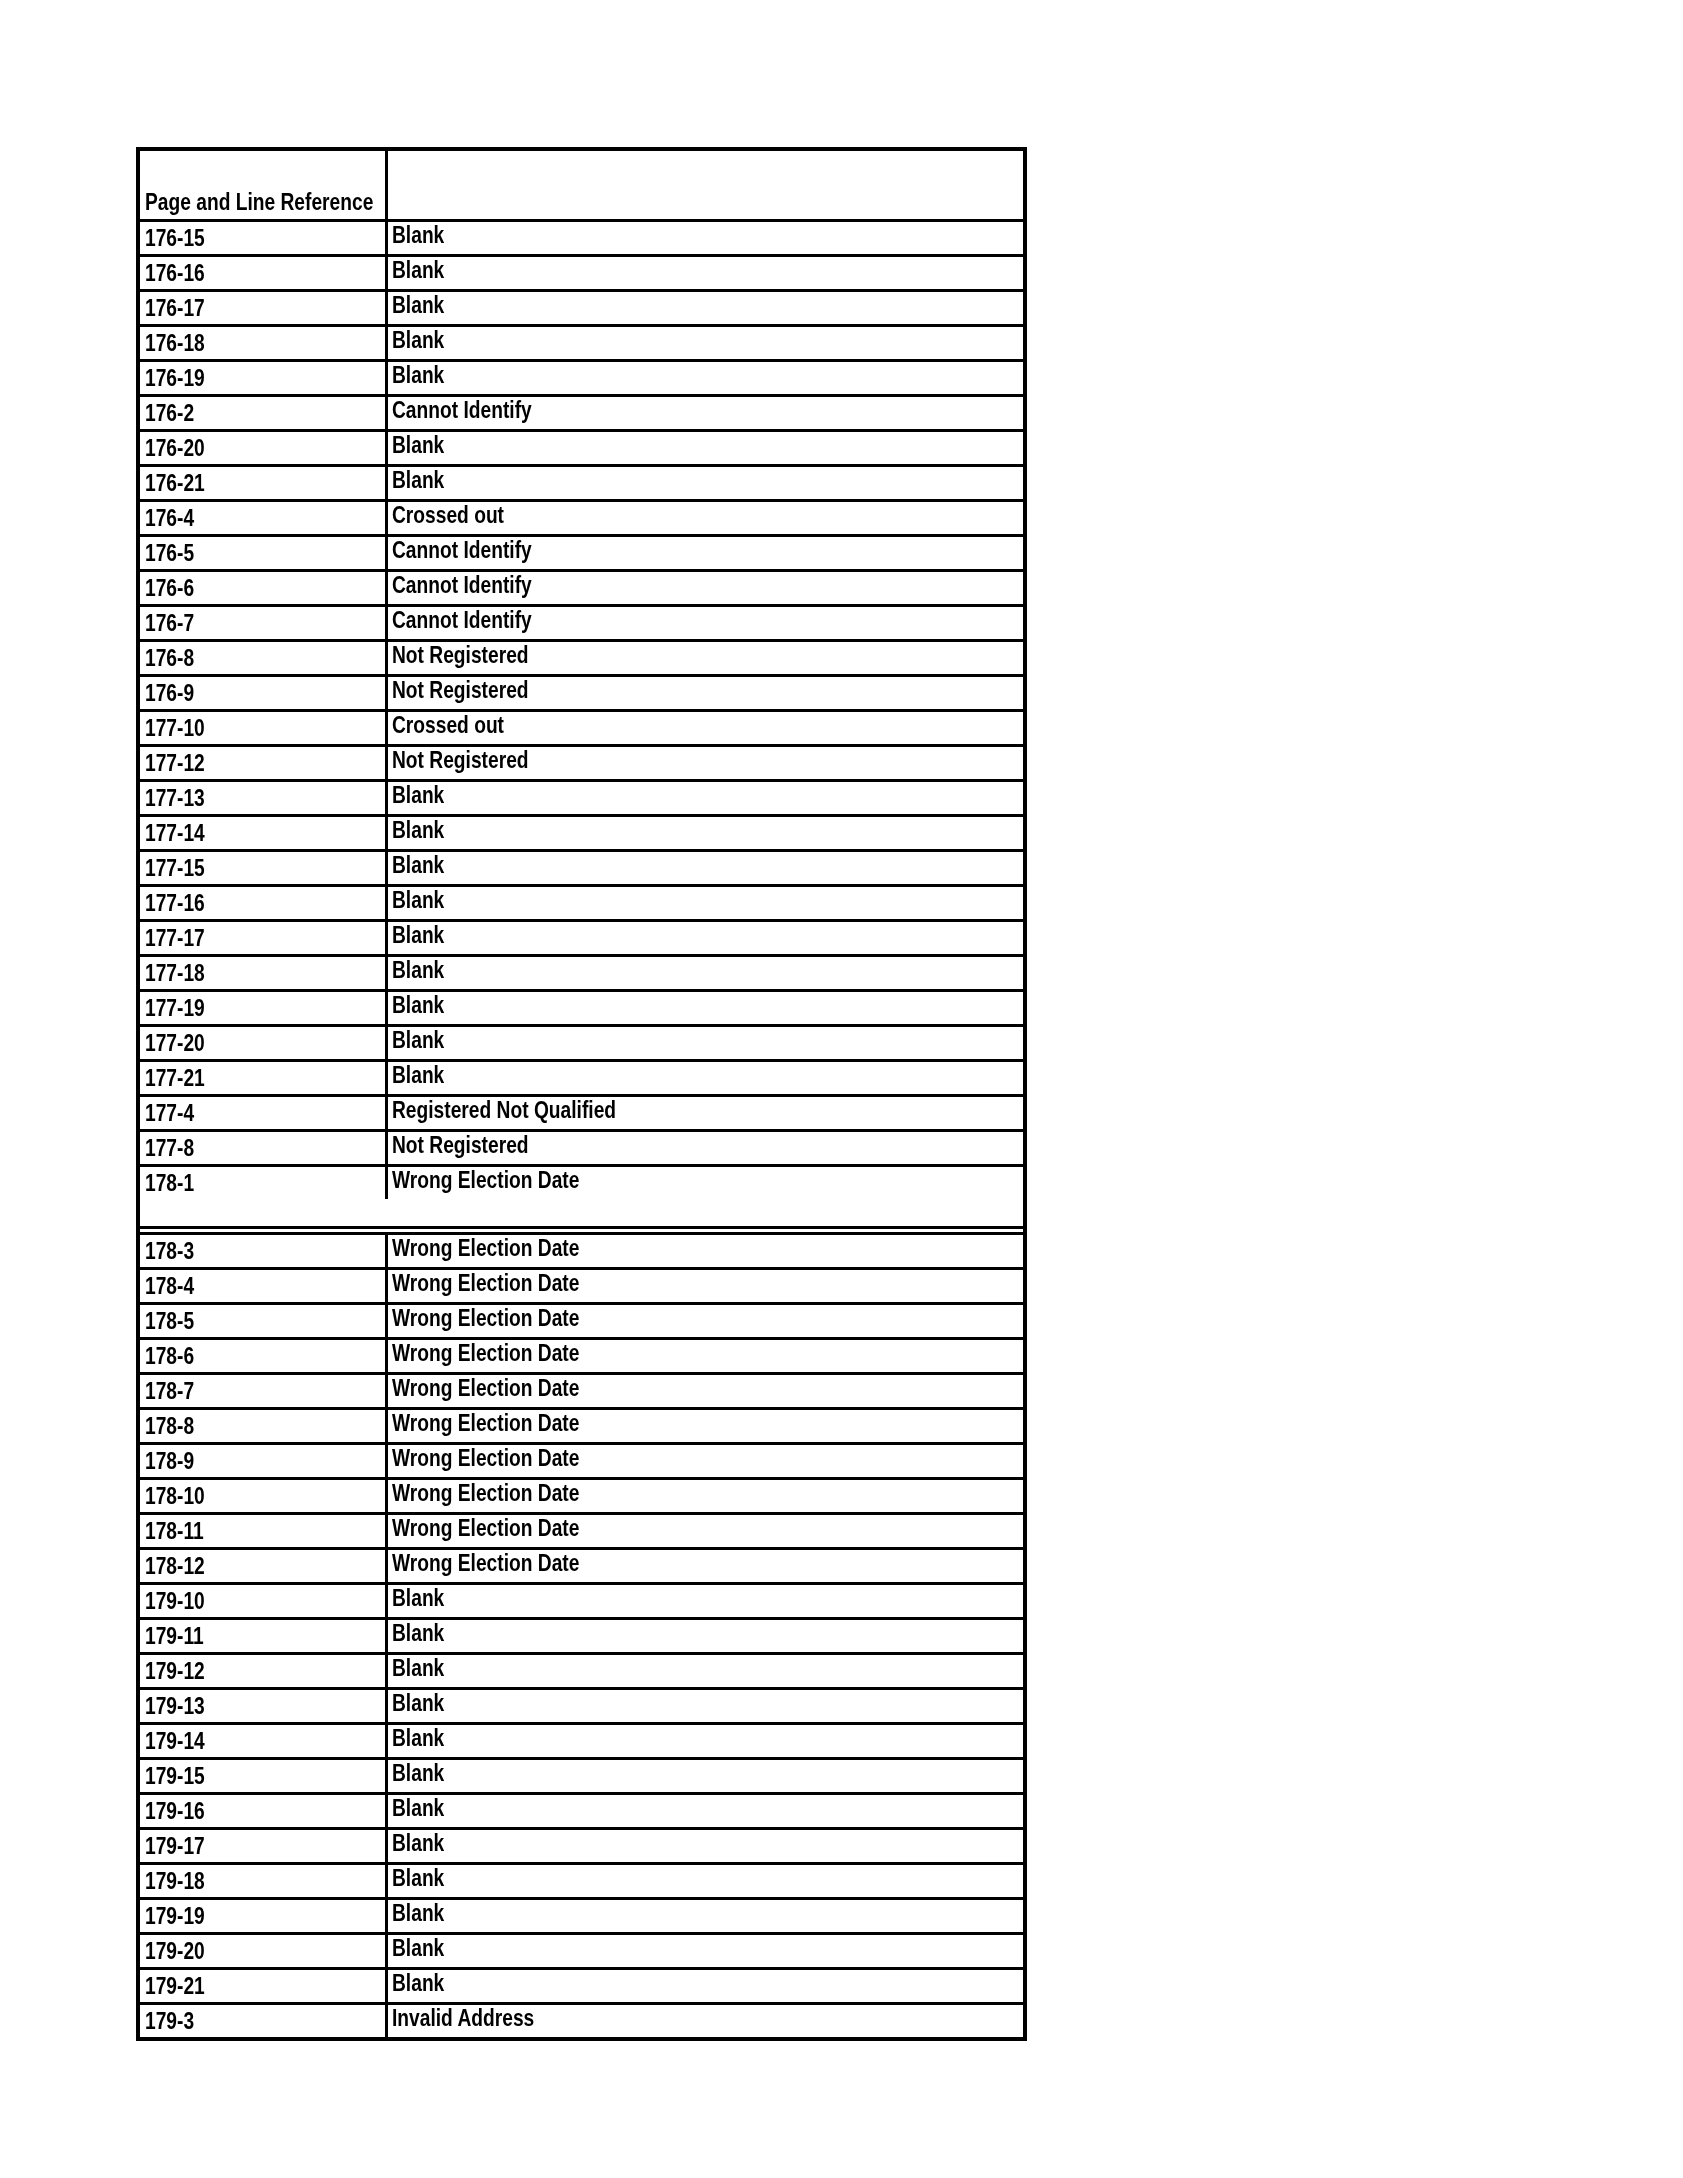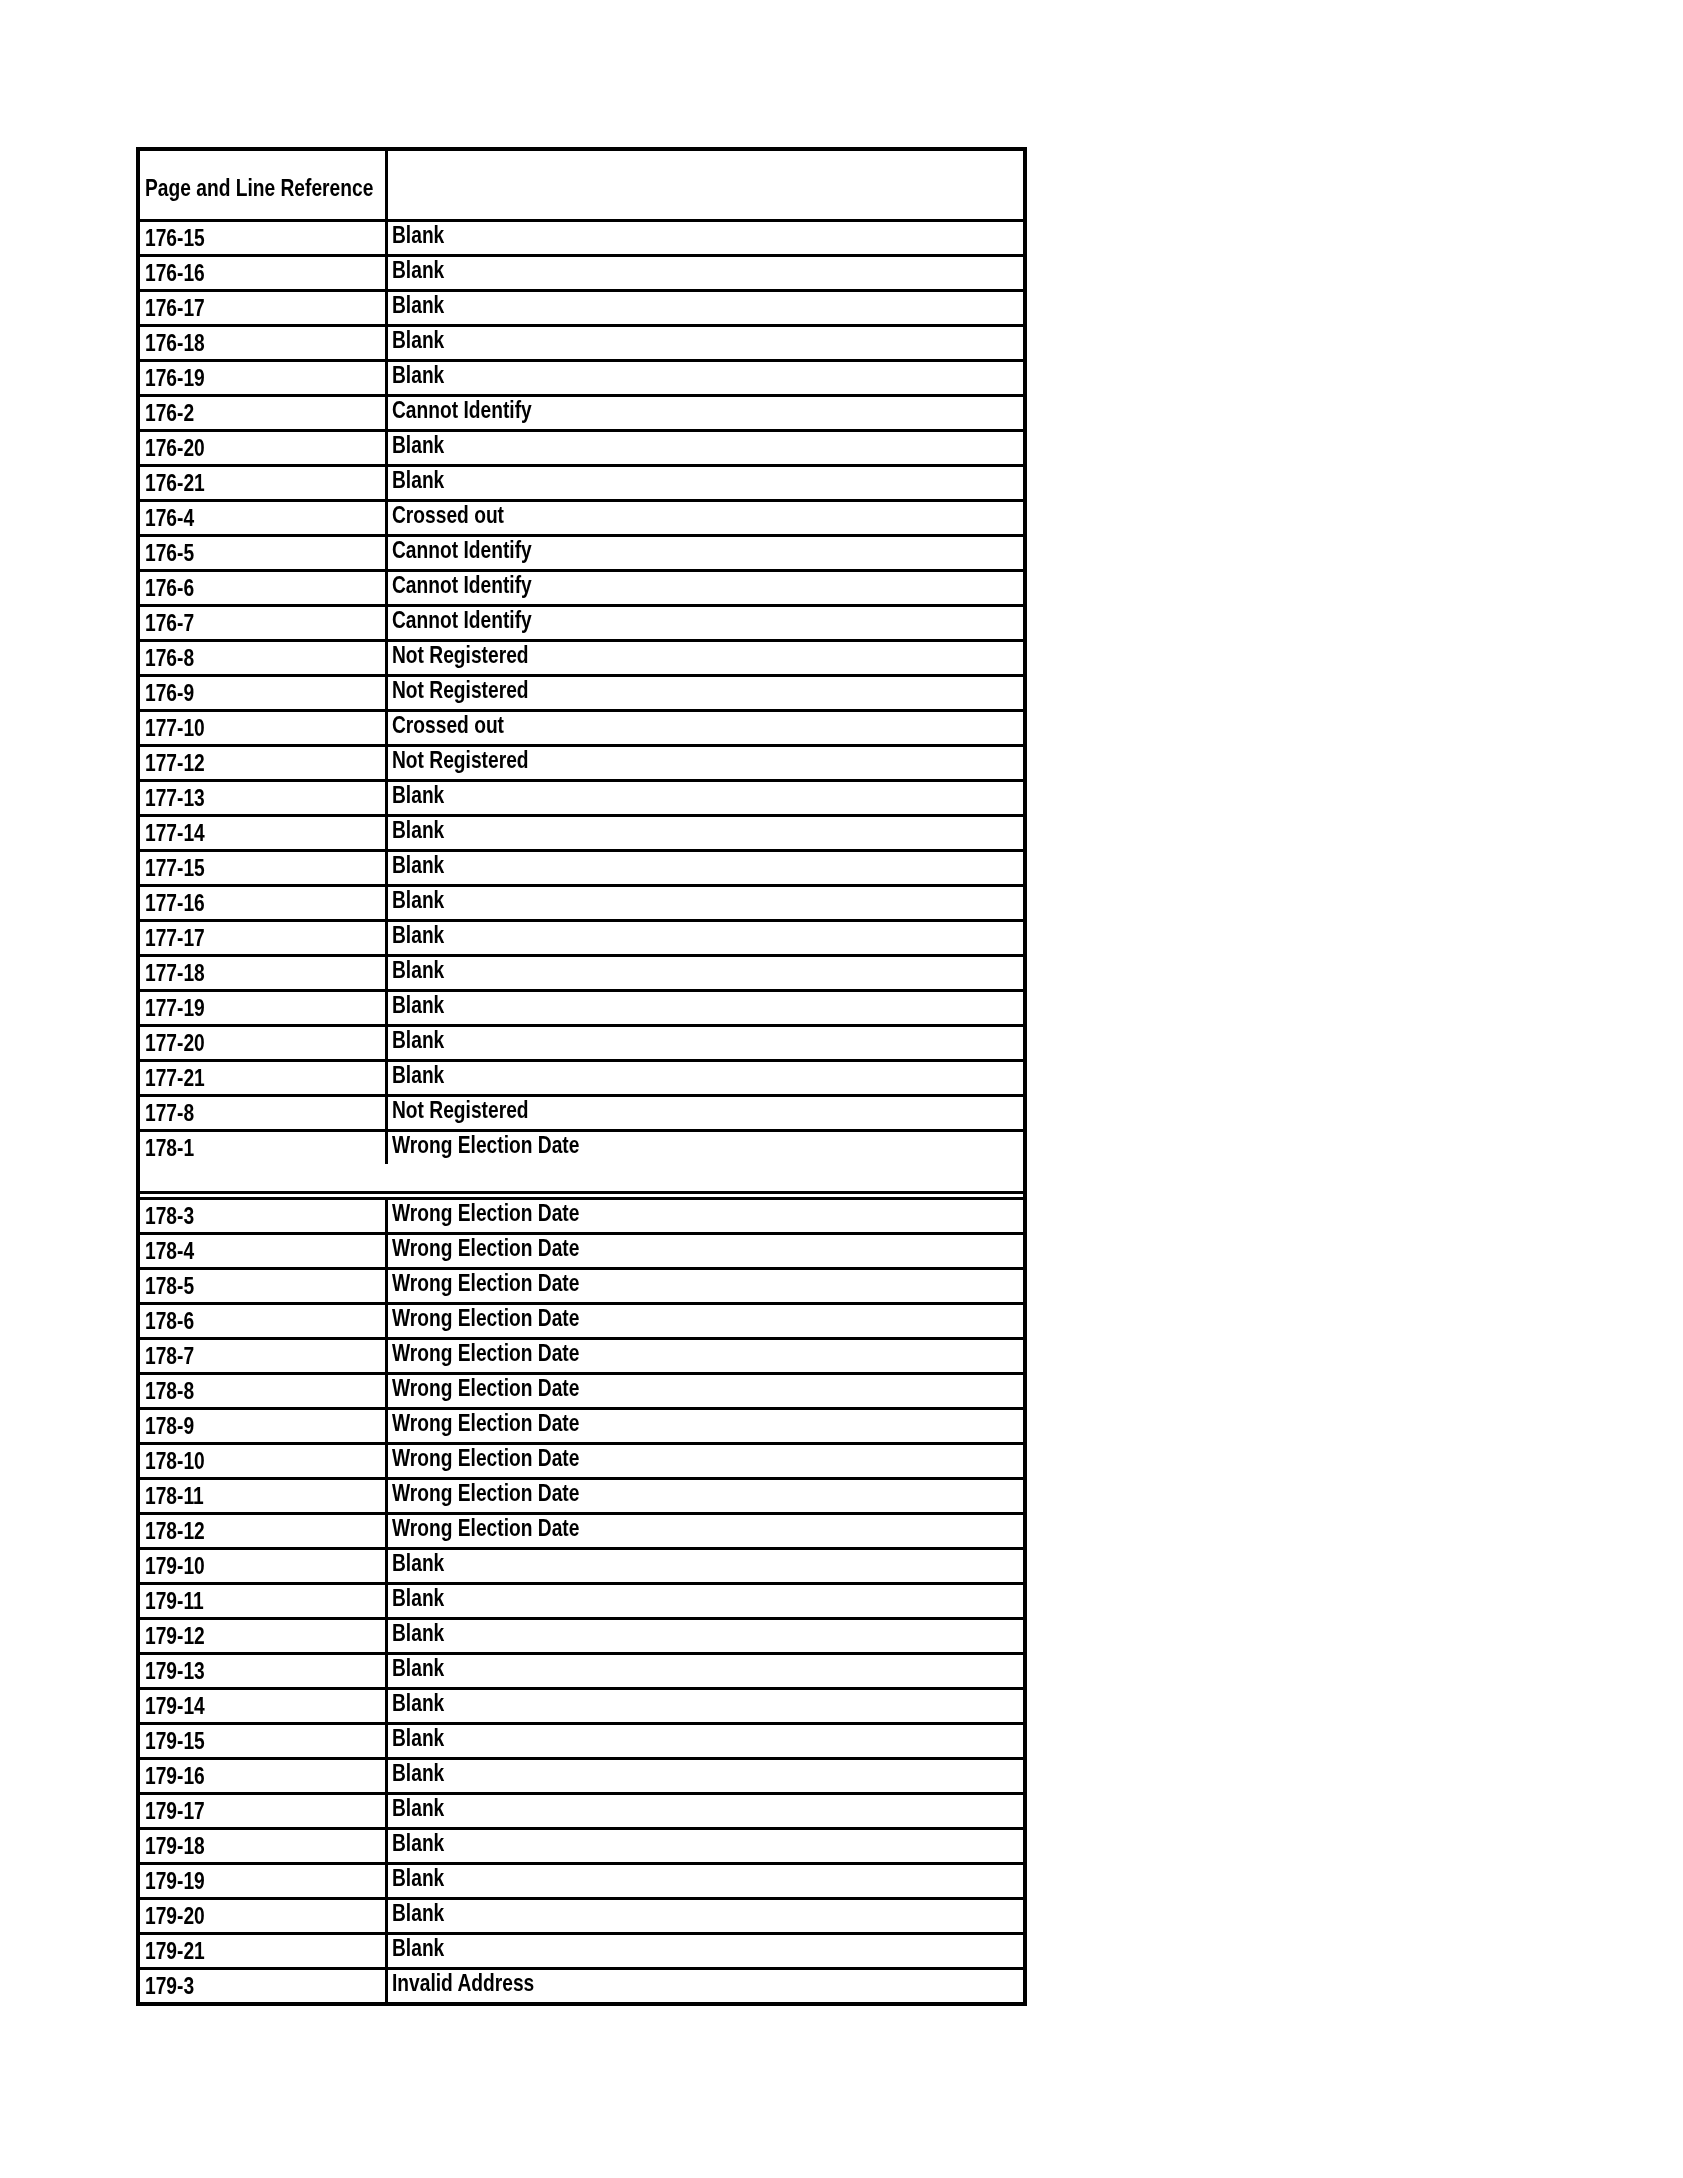--- a/index.html
+++ b/index.html
@@ -52,21 +52,21 @@
   }
   .c2 {
     flex: 1;
     display: flex;
     align-items: flex-start;
     padding-left: 4px;
     overflow: visible;
   }
   .header .c1, .header .c2 {
     align-items: flex-end;
-    padding-bottom: 19px;
+    padding-bottom: 5px;
   }
   .txt {
     display: inline-block;
     font-size: 24px;
     line-height: 1.05;
     white-space: nowrap;
     transform: scaleX(0.8);
     transform-origin: 0 50%;
   }
   .header .txt {
@@ -301,20 +301,28 @@
 
   <div class="row">
     <div class="c1">
       <span class="txt">177-21</span>
     </div>
     <div class="c2">
       <span class="txt">Blank</span>
     </div>
   </div>
 
+  <div class="row">
+    <div class="c1">
+      <span class="txt">177-4</span>
+    </div>
+    <div class="c2">
+      <span class="txt">Registered Not Qualified</span>
+    </div>
+  </div>
 
   <div class="row">
     <div class="c1">
       <span class="txt">177-8</span>
     </div>
     <div class="c2">
       <span class="txt">Not Registered</span>
     </div>
   </div>
 

